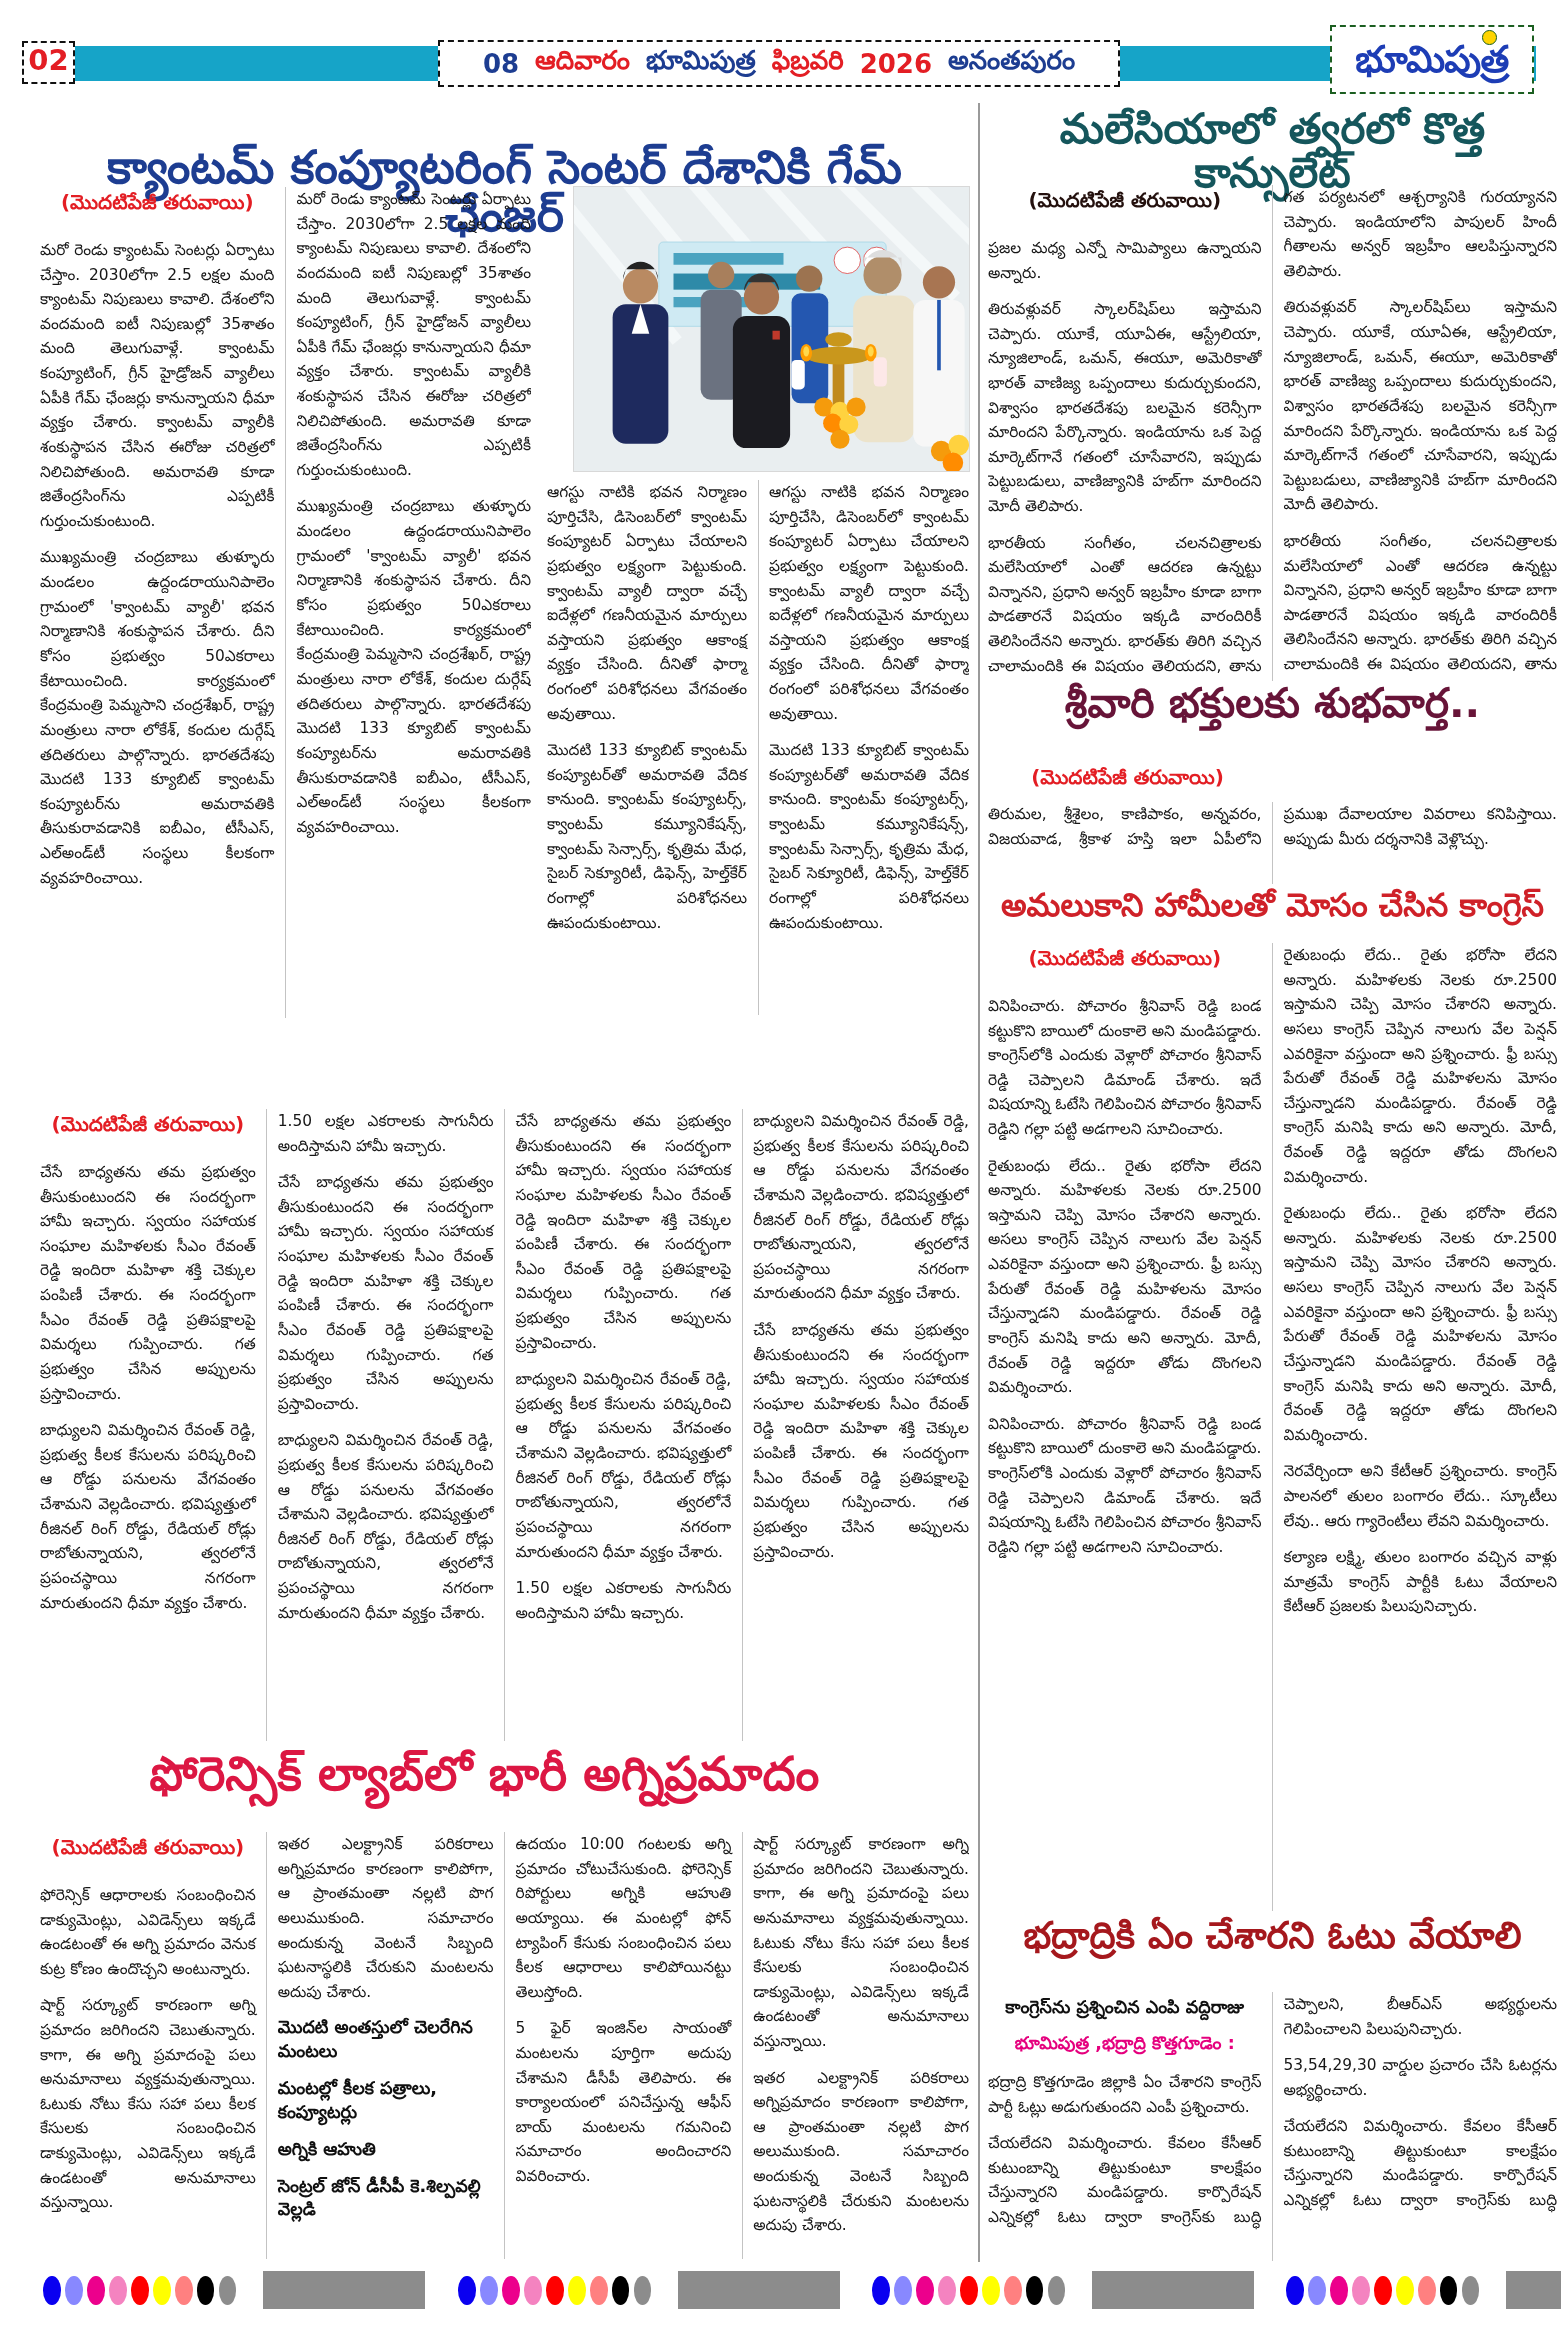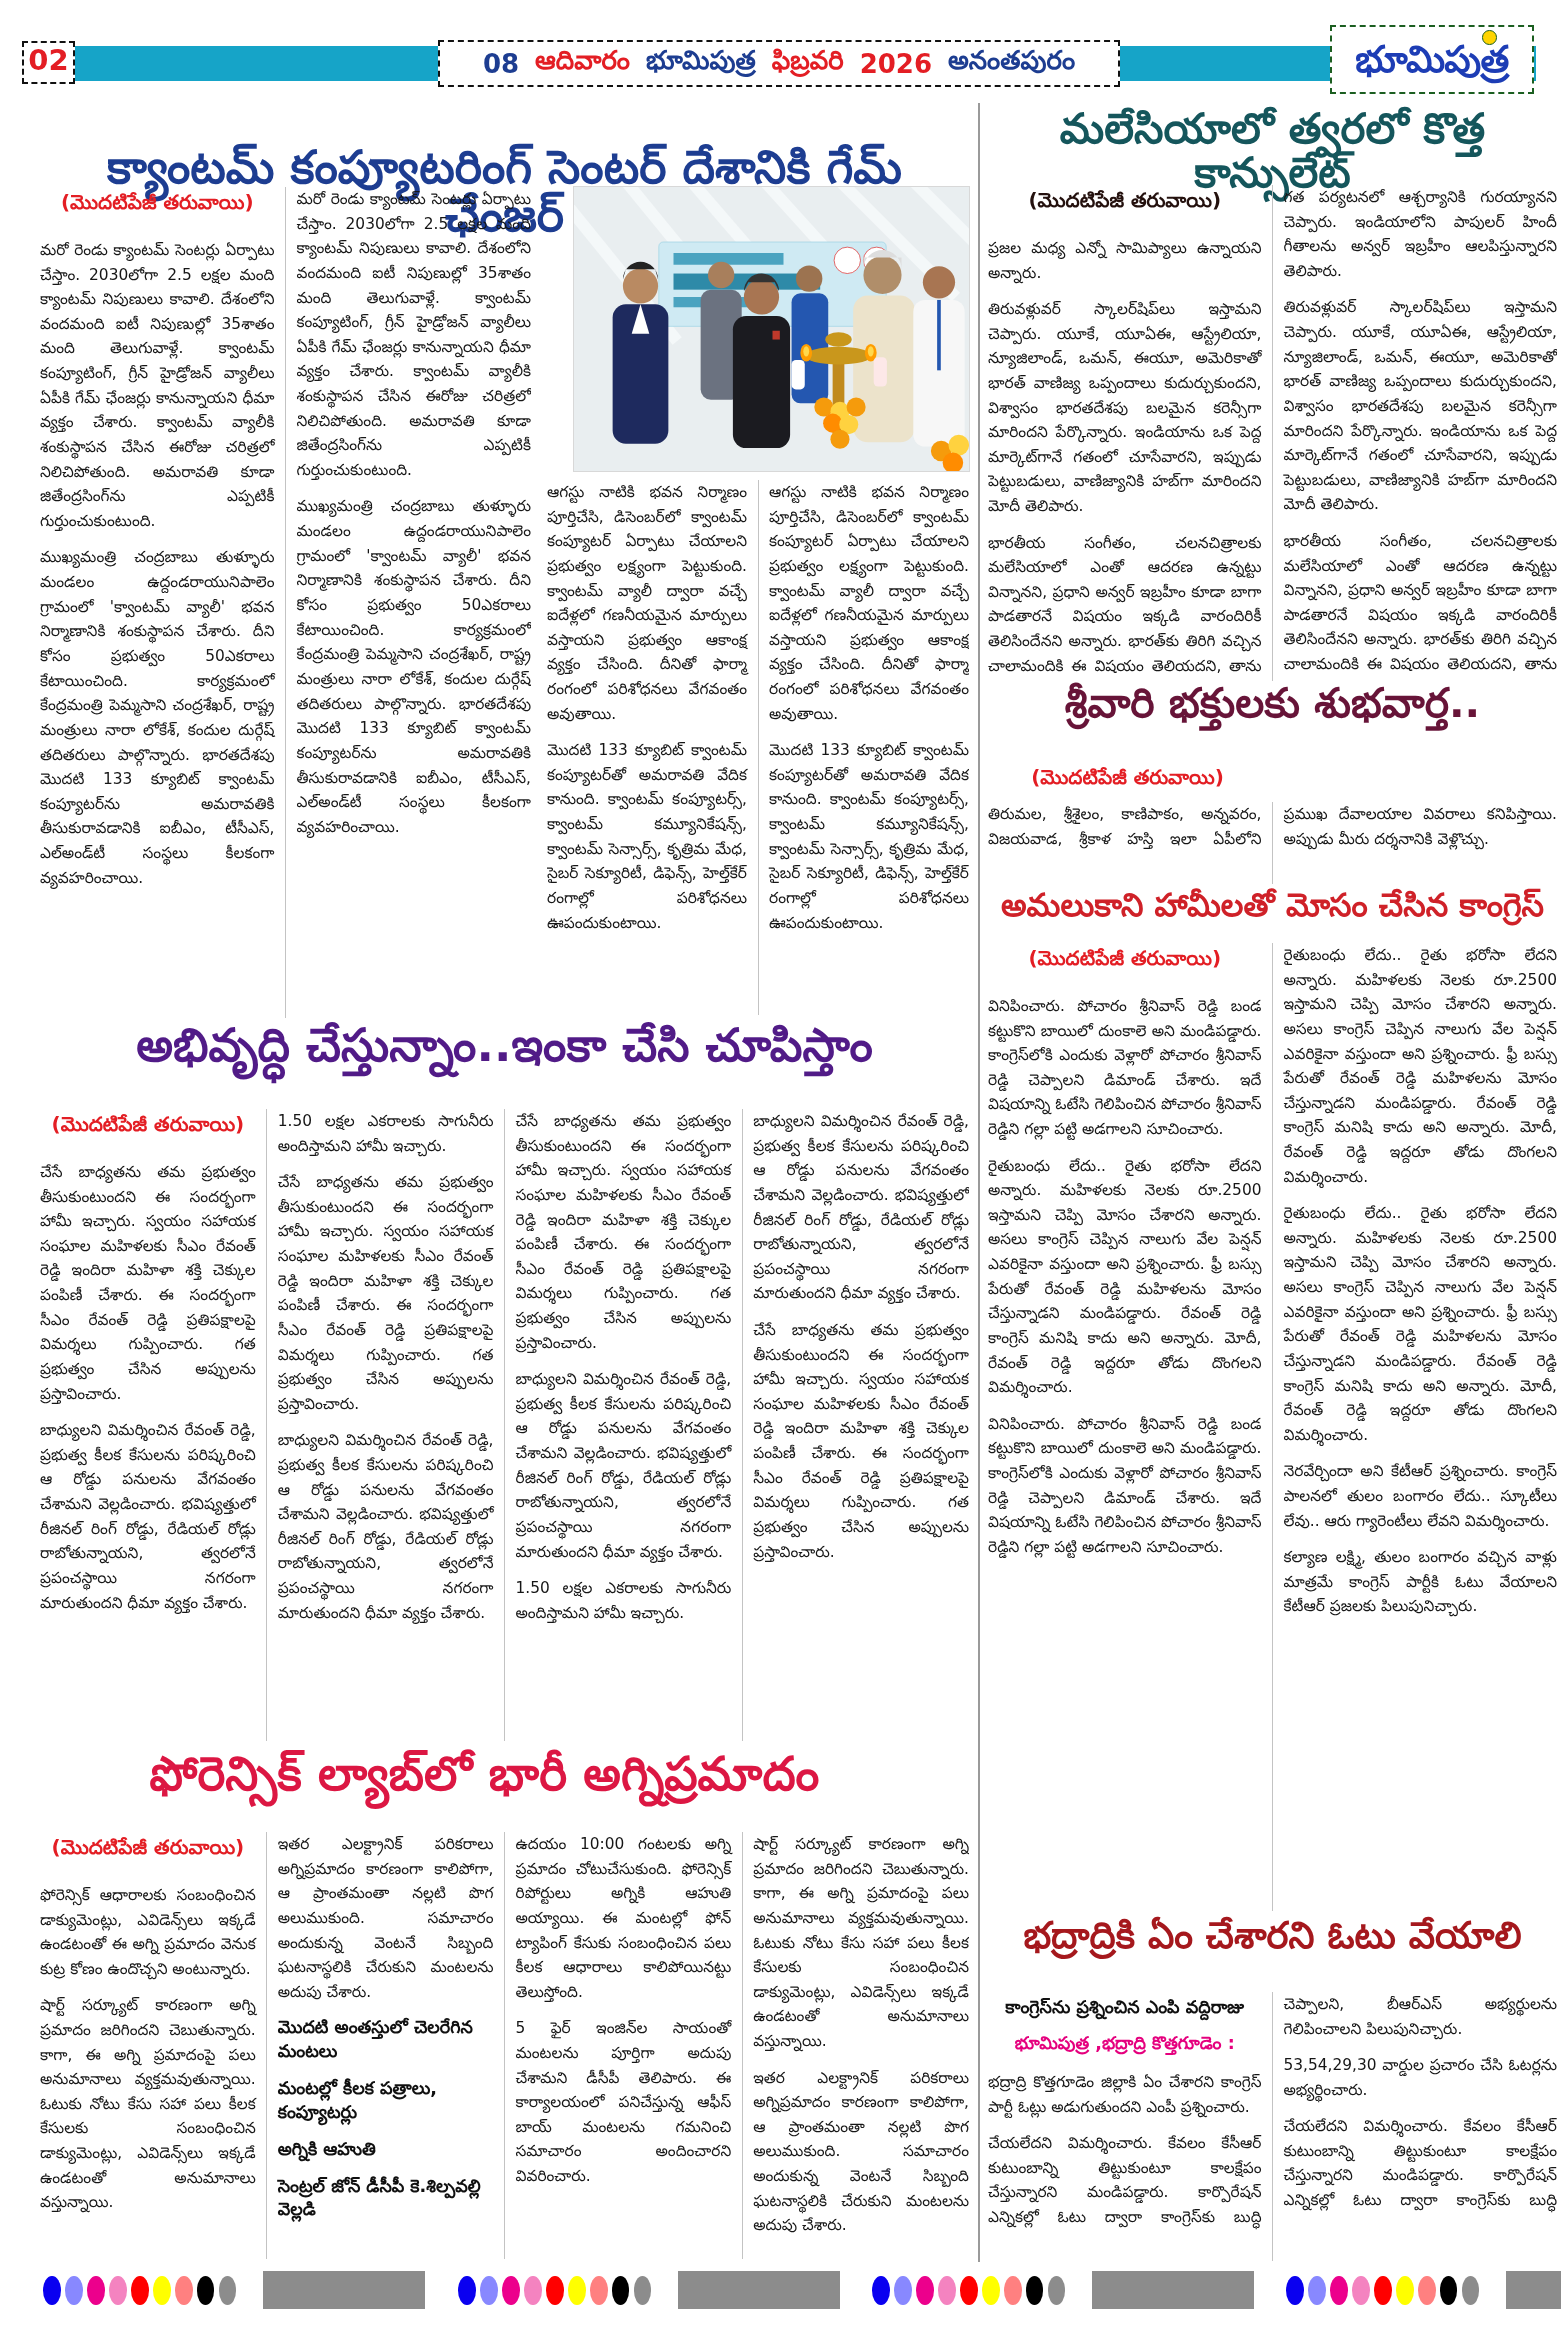--- a/index.html
+++ b/index.html
@@ -146,21 +146,20 @@
     </svg>
   </div>
 
   <div class="abs bodyflow cols2" style="left:547px; top:480px; width:422px; height:535px;">
     <p>ఆగస్టు నాటికి భవన నిర్మాణం పూర్తిచేసి, డిసెంబర్‌లో క్వాంటమ్ కంప్యూటర్ ఏర్పాటు చేయాలని ప్రభుత్వం లక్ష్యంగా పెట్టుకుంది. క్వాంటమ్ వ్యాలీ ద్వారా వచ్చే ఐదేళ్లలో గణనీయమైన మార్పులు వస్తాయని ప్రభుత్వం ఆకాంక్ష వ్యక్తం చేసింది. దీనితో ఫార్మా రంగంలో పరిశోధనలు వేగవంతం అవుతాయి.</p>
     <p>మొదటి 133 క్యూబిట్ క్వాంటమ్ కంప్యూటర్‌తో అమరావతి వేదిక కానుంది. క్వాంటమ్ కంప్యూటర్స్, క్వాంటమ్ కమ్యూనికేషన్స్, క్వాంటమ్ సెన్సార్స్, కృత్రిమ మేధ, సైబర్ సెక్యూరిటీ, డిఫెన్స్, హెల్త్‌కేర్ రంగాల్లో పరిశోధనలు ఊపందుకుంటాయి.</p>
     <p>ఆగస్టు నాటికి భవన నిర్మాణం పూర్తిచేసి, డిసెంబర్‌లో క్వాంటమ్ కంప్యూటర్ ఏర్పాటు చేయాలని ప్రభుత్వం లక్ష్యంగా పెట్టుకుంది. క్వాంటమ్ వ్యాలీ ద్వారా వచ్చే ఐదేళ్లలో గణనీయమైన మార్పులు వస్తాయని ప్రభుత్వం ఆకాంక్ష వ్యక్తం చేసింది. దీనితో ఫార్మా రంగంలో పరిశోధనలు వేగవంతం అవుతాయి.</p>
     <p>మొదటి 133 క్యూబిట్ క్వాంటమ్ కంప్యూటర్‌తో అమరావతి వేదిక కానుంది. క్వాంటమ్ కంప్యూటర్స్, క్వాంటమ్ కమ్యూనికేషన్స్, క్వాంటమ్ సెన్సార్స్, కృత్రిమ మేధ, సైబర్ సెక్యూరిటీ, డిఫెన్స్, హెల్త్‌కేర్ రంగాల్లో పరిశోధనలు ఊపందుకుంటాయి.</p>
   </div>
 
-  <h1 class="abs hl c-dev" style="left:40px; top:1022px; width:929px; font-size:46px;">అభివృద్ధి చేస్తున్నాం..ఇంకా చేసి చూపిస్తాం</h1>
 
   <div class="abs bodyflow cols4" style="left:40px; top:1109px; width:929px; height:632px;">
     <div class="cont">(మొదటిపేజీ తరువాయి)</div>
     <p>చేసే బాధ్యతను తమ ప్రభుత్వం తీసుకుంటుందని ఈ సందర్భంగా హామీ ఇచ్చారు. స్వయం సహాయక సంఘాల మహిళలకు సీఎం రేవంత్ రెడ్డి ఇందిరా మహిళా శక్తి చెక్కుల పంపిణీ చేశారు. ఈ సందర్భంగా సీఎం రేవంత్ రెడ్డి ప్రతిపక్షాలపై విమర్శలు గుప్పించారు. గత ప్రభుత్వం చేసిన అప్పులను ప్రస్తావించారు.</p>
     <p>బాధ్యులని విమర్శించిన రేవంత్ రెడ్డి, ప్రభుత్వ కీలక కేసులను పరిష్కరించి ఆ రోడ్డు పనులను వేగవంతం చేశామని వెల్లడించారు. భవిష్యత్తులో రీజినల్ రింగ్ రోడ్డు, రేడియల్ రోడ్లు రాబోతున్నాయని, త్వరలోనే ప్రపంచస్థాయి నగరంగా మారుతుందని ధీమా వ్యక్తం చేశారు.</p>
     <p>1.50 లక్షల ఎకరాలకు సాగునీరు అందిస్తామని హామీ ఇచ్చారు.</p>
     <p>చేసే బాధ్యతను తమ ప్రభుత్వం తీసుకుంటుందని ఈ సందర్భంగా హామీ ఇచ్చారు. స్వయం సహాయక సంఘాల మహిళలకు సీఎం రేవంత్ రెడ్డి ఇందిరా మహిళా శక్తి చెక్కుల పంపిణీ చేశారు. ఈ సందర్భంగా సీఎం రేవంత్ రెడ్డి ప్రతిపక్షాలపై విమర్శలు గుప్పించారు. గత ప్రభుత్వం చేసిన అప్పులను ప్రస్తావించారు.</p>
     <p>బాధ్యులని విమర్శించిన రేవంత్ రెడ్డి, ప్రభుత్వ కీలక కేసులను పరిష్కరించి ఆ రోడ్డు పనులను వేగవంతం చేశామని వెల్లడించారు. భవిష్యత్తులో రీజినల్ రింగ్ రోడ్డు, రేడియల్ రోడ్లు రాబోతున్నాయని, త్వరలోనే ప్రపంచస్థాయి నగరంగా మారుతుందని ధీమా వ్యక్తం చేశారు.</p>
     <p>చేసే బాధ్యతను తమ ప్రభుత్వం తీసుకుంటుందని ఈ సందర్భంగా హామీ ఇచ్చారు. స్వయం సహాయక సంఘాల మహిళలకు సీఎం రేవంత్ రెడ్డి ఇందిరా మహిళా శక్తి చెక్కుల పంపిణీ చేశారు. ఈ సందర్భంగా సీఎం రేవంత్ రెడ్డి ప్రతిపక్షాలపై విమర్శలు గుప్పించారు. గత ప్రభుత్వం చేసిన అప్పులను ప్రస్తావించారు.</p>
     <p>బాధ్యులని విమర్శించిన రేవంత్ రెడ్డి, ప్రభుత్వ కీలక కేసులను పరిష్కరించి ఆ రోడ్డు పనులను వేగవంతం చేశామని వెల్లడించారు. భవిష్యత్తులో రీజినల్ రింగ్ రోడ్డు, రేడియల్ రోడ్లు రాబోతున్నాయని, త్వరలోనే ప్రపంచస్థాయి నగరంగా మారుతుందని ధీమా వ్యక్తం చేశారు.</p>

